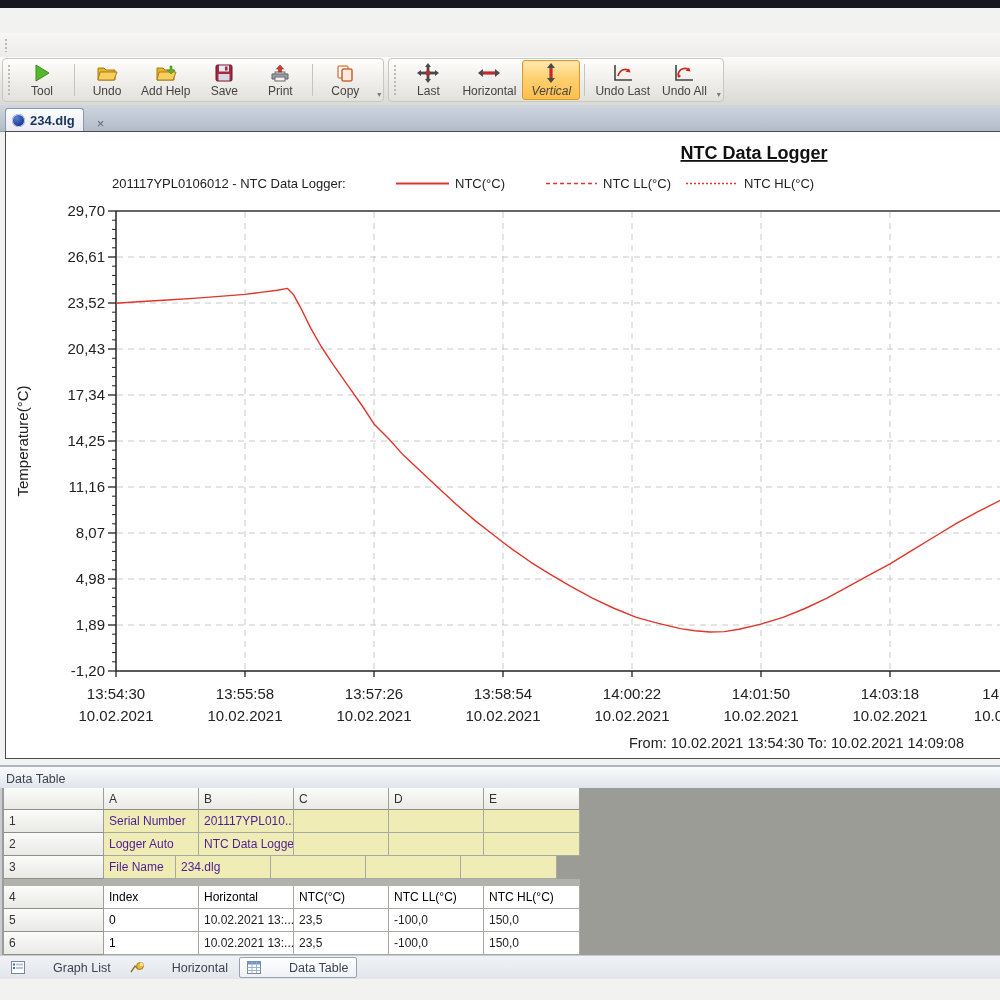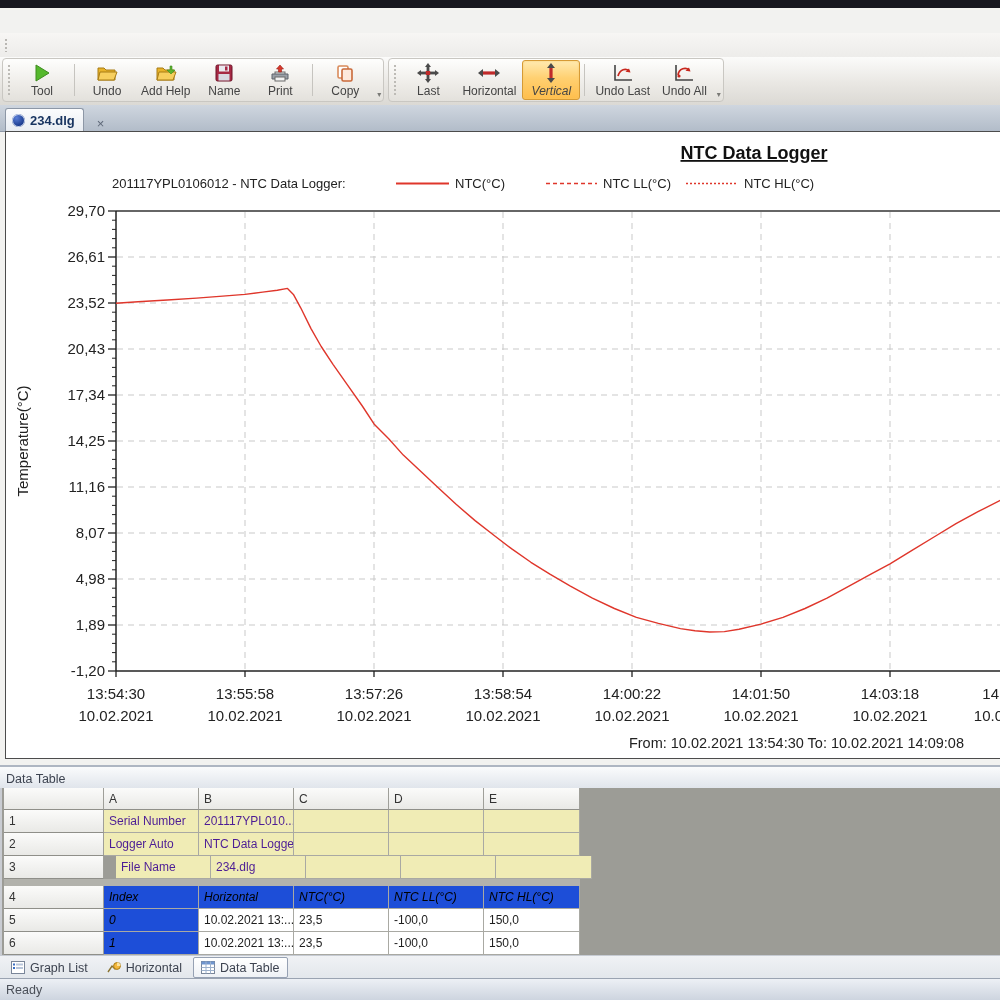--- a/index.html
+++ b/index.html
@@ -43,27 +43,27 @@
 
   
   .dt-header{position:absolute;left:0;top:765px;width:1000px;height:23px;background:linear-gradient(#fafbfc,#dee3ea);border-top:2px solid #aeb6c2;border-bottom:1px solid #c2c7cf;display:flex;align-items:center;}
   .dt-header span{font-size:12.5px;color:#3d4350;margin-left:6px;}
   .sheet{position:absolute;left:0;top:788px;width:1000px;height:167px;background:#9c9c96;border-left:2px solid #c9ccd2;}
   .sheet-grid{position:absolute;left:2px;top:0;}
   .srow{display:flex;}
   .scell{box-sizing:border-box;border-right:1px solid #a9a9a3;border-bottom:1px solid #a9a9a3;font-size:12px;display:flex;align-items:center;padding:0 5px;overflow:hidden;white-space:nowrap;}
   .scell.hdr{background:linear-gradient(#fbfbfa,#e9e9e6);border-right:1px solid #9f9f99;border-bottom:1px solid #8f8f89;color:#333;}
   .scell.yellow{background:#f0ecb5;color:#4c1d95;}
-  .scell.dark{background:#1d4ed8;color:#000;font-style:italic;}
+  .scell.dark{background:#ffffff;color:#000;}
   .scell.white{background:#fff;color:#1d1d1d;}
   .gap-row{height:7px;background:#b2b2ac;}
 
   
   .bottom-tabs{position:absolute;left:0;top:955px;width:1000px;height:23px;background:linear-gradient(#f0f2f5,#e2e6eb);border-top:1px solid #c6cbd3;display:flex;align-items:center;}
-  .btab{display:flex;align-items:center;height:19px;padding:0 7px;margin-left:3px;font-size:12.5px;color:#3d4350;border-radius:2px;border:1px solid transparent;}
+  .btab{display:flex;align-items:center;height:19px;padding:0 7px;margin-left:3px;font-size:12.5px;color:#3d4350;border-radius:2px;border:1px solid transparent;gap:23px;}
   .btab.active{background:linear-gradient(#ffffff,#eef1f5);border:1px solid #96a1b3;}
   .btab .bt-icon{width:14px;height:13px;margin-right:5px;display:inline-block;}
 
   
   .status-bar{position:absolute;left:0;top:978px;width:1000px;height:22px;background:linear-gradient(#edf0f5,#ccd3de);border-top:1px solid #9aa3b1;display:flex;align-items:center;}
   .status-bar span{font-size:12.5px;color:#4a4f58;margin-left:6px;}
 </style>
 </head>
 <body>
 
@@ -114,21 +114,21 @@
         </div>
         <div class="tb-btn">
           <span class="tb-icon">
             <svg width="18" height="18" viewBox="0 0 18 18">
               <rect x="1" y="1" width="16" height="16" rx="1.5" fill="#a62944" stroke="#6d1327"></rect>
               <rect x="4" y="1.5" width="10" height="6" fill="#e9e9ef"></rect>
               <rect x="10" y="2.5" width="2.5" height="4" fill="#a62944"></rect>
               <rect x="3.5" y="10" width="11" height="6.5" fill="#d8d8e2"></rect>
             </svg>
           </span>
-          <span class="tb-label">Name</span>
+          <span class="tb-label">Save</span>
         </div>
         <div class="tb-btn">
           <span class="tb-icon">
             <svg width="20" height="18" viewBox="0 0 20 18">
               <rect x="5" y="8" width="10" height="4" fill="#e7e7e7" stroke="#6a6a6a"></rect>
               <path d="M2 10 h16 v5 H2 z" fill="#9aa0a8" stroke="#5c626b"></path>
               <rect x="5" y="13" width="10" height="4" fill="#f2f2f2" stroke="#6a6a6a"></rect>
               <path d="M10 1 l3.5 4 h-2 v3 h-3 V5 h-2 z" fill="#d6392c" stroke="#9c1f15" stroke-width="0.6"></path>
             </svg>
           </span>
@@ -366,21 +366,21 @@
         <div class="srow">
           <div class="scell hdr" style="width: 100px; height: 23px;">2</div>
           <div class="scell yellow" style="width: 95px; height: 23px;">Logger Auto</div>
           <div class="scell yellow" style="width: 95px; height: 23px;">NTC Data Logger</div>
           <div class="scell yellow" style="width: 95px; height: 23px;"></div>
           <div class="scell yellow" style="width: 95px; height: 23px;"></div>
           <div class="scell yellow" style="width: 96px; height: 23px;"></div>
         </div>
         <div class="srow">
           <div class="scell hdr" style="width: 100px; height: 23px;">3</div>
-          <div class="scell yellow" style="width: 95px; height: 23px; margin-left: 12px;">File Name</div>
+          <div class="scell yellow" style="width: 72px; height: 23px;">File Name</div>
           <div class="scell yellow" style="width: 95px; height: 23px;">234.dlg</div>
           <div class="scell yellow" style="width: 95px; height: 23px;"></div>
           <div class="scell yellow" style="width: 95px; height: 23px;"></div>
           <div class="scell yellow" style="width: 96px; height: 23px;"></div>
         </div>
         <div class="gap-row" style="width: 576px;"></div>
         <div class="srow">
           <div class="scell hdr" style="width: 100px; height: 23px;">4</div>
           <div class="scell dark" style="width: 95px; height: 23px;">Index</div>
           <div class="scell dark" style="width: 95px; height: 23px;">Horizontal</div>
@@ -432,16 +432,13 @@
             <rect x="0.5" y="0.5" width="13" height="3" fill="#6f95cf"></rect>
             <line x1="5" y1="0.5" x2="5" y2="12.5" stroke="#9db1cc"></line>
             <line x1="9.5" y1="0.5" x2="9.5" y2="12.5" stroke="#9db1cc"></line>
             <line x1="0.5" y1="6.5" x2="13.5" y2="6.5" stroke="#9db1cc"></line>
             <line x1="0.5" y1="9.5" x2="13.5" y2="9.5" stroke="#9db1cc"></line>
           </svg></span>
         <span>Data Table</span>
       </div>
     </div>
 
-  <div class="status-bar">
-    <span>Ready</span>
-  </div>
 </div>
 
 </body></html>

